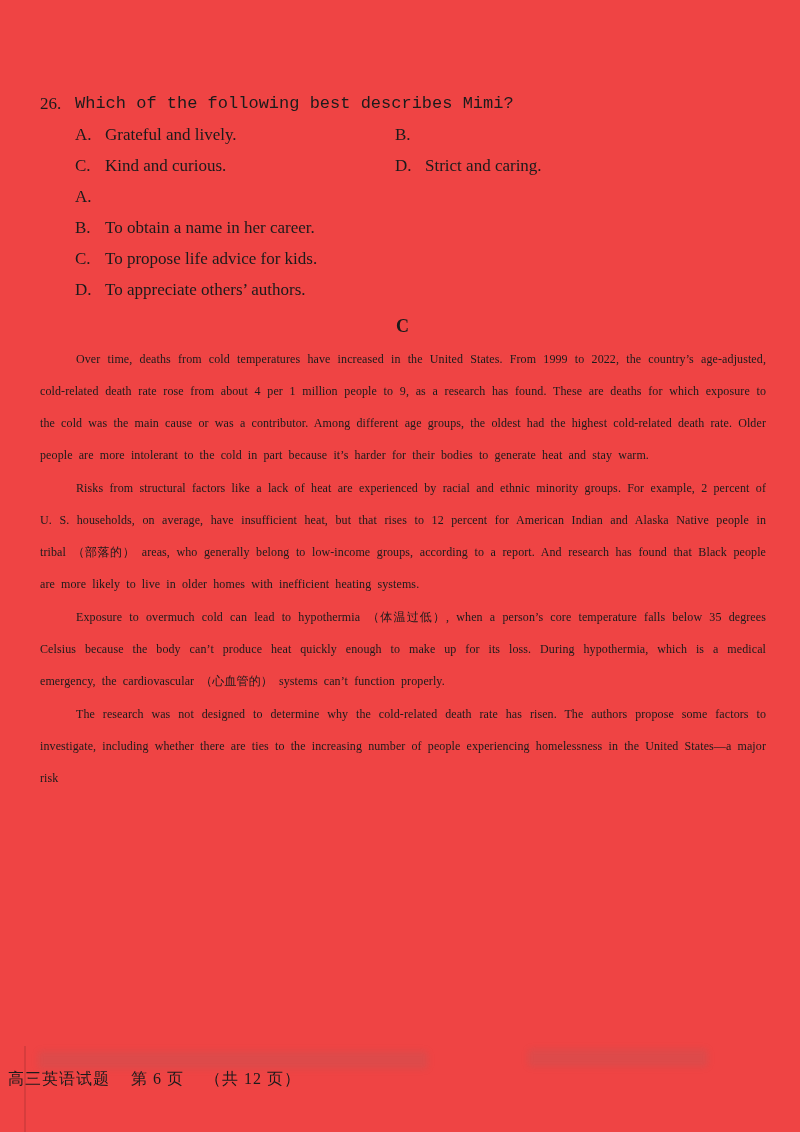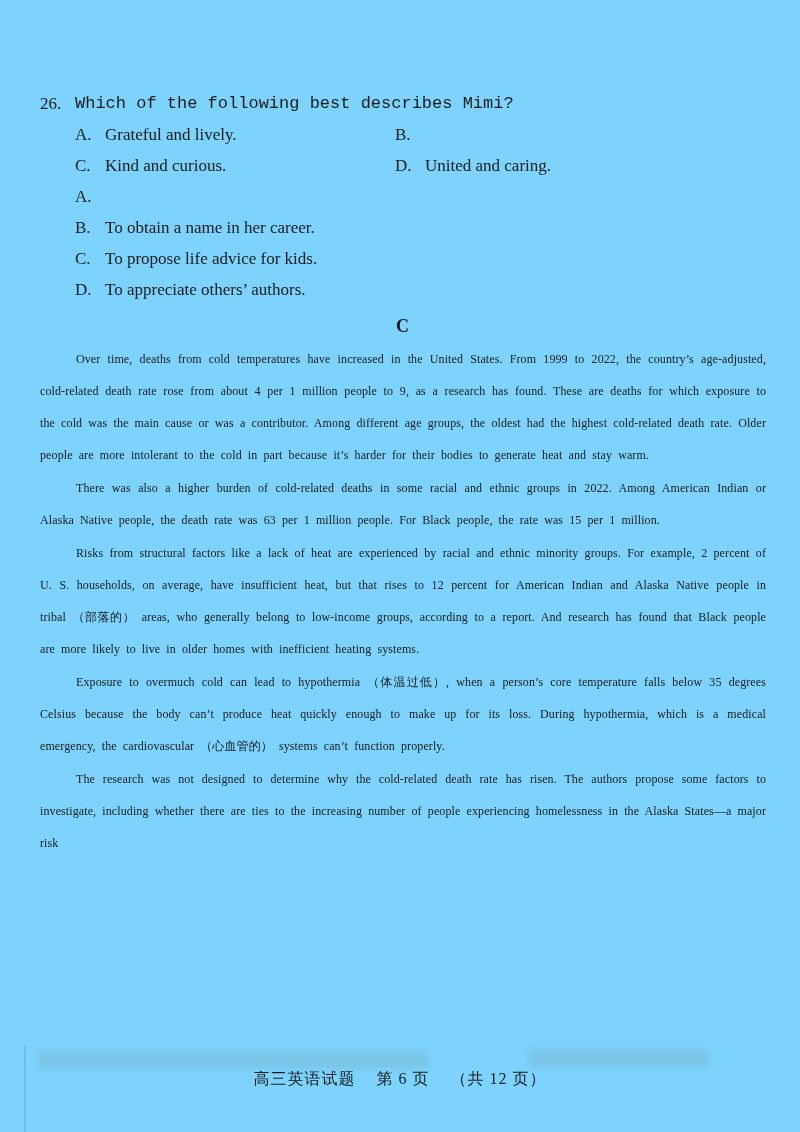--- a/index.html
+++ b/index.html
@@ -5,21 +5,21 @@
   * { margin: 0; padding: 0; box-sizing: border-box; }
   html, body { width: 800px; }
   body {
     font-family: "Liberation Serif", "DejaVu Serif", serif;
     background: #ffffff;
   }
   .page {
     position: relative;
     width: 800px;
     height: 1132px;
-    background: #7dd3fc;
+    background: #ef4444;
     color: #1b1b1b;
     overflow: hidden;
   }
   .content {
     position: absolute;
     left: 40px;
     top: 88px;
     width: 726px;
   }
   
@@ -51,21 +51,20 @@
     word-spacing: 3px;
     letter-spacing: 0.1px;
     margin-top: 1px;
   }
   
   .page-footer {
     position: absolute;
     left: 0;
     width: 800px;
     top: 1068px;
-    text-align: center;
     font-size: 16px;
     line-height: 22px;
     color: #1b1b1b;
     letter-spacing: 1px;
   }
   .page-footer span { margin: 0 8px; }
   
   .smudge {
     position: absolute;
     background: rgba(110, 110, 110, 0.14);
@@ -101,21 +100,21 @@
         </div>
         <div class="option">
           <span class="opt-label">B.</span>
         </div>
         <div class="option">
           <span class="opt-label">C.</span>
           <span class="opt-text">Kind and curious.</span>
         </div>
         <div class="option">
           <span class="opt-label">D.</span>
-          <span class="opt-text">United and caring.</span>
+          <span class="opt-text">Strict and caring.</span>
         </div>
       </div>
     </section>
 
     <section class="question">
       <div class="options">
         <div class="option">
           <span class="opt-label">A.</span>
         </div>
         <div class="option">
@@ -129,24 +128,23 @@
         <div class="option">
           <span class="opt-label">D.</span>
           <span class="opt-text">To appreciate others’ authors.</span>
         </div>
       </div>
     </section>
 
     <section class="passage">
       <h2 class="section-label">C</h2>
       <p class="para">Over time, deaths from cold temperatures have increased in the United States. From 1999 to 2022, the country’s age-adjusted, cold-related death rate rose from about 4 per 1 million people to 9, as a research has found. These are deaths for which exposure to the cold was the main cause or was a contributor. Among different age groups, the oldest had the highest cold-related death rate. Older people are more intolerant to the cold in part because it’s harder for their bodies to generate heat and stay warm.</p>
-      <p class="para">There was also a higher burden of cold-related deaths in some racial and ethnic groups in 2022. Among American Indian or Alaska Native people, the death rate was 63 per 1 million people. For Black people, the rate was 15 per 1 million.</p>
       <p class="para">Risks from structural factors like a lack of heat are experienced by racial and ethnic minority groups. For example, 2 percent of U. S. households, on average, have insufficient heat, but that rises to 12 percent for American Indian and Alaska Native people in tribal （部落的） areas, who generally belong to low-income groups, according to a report. And research has found that Black people are more likely to live in older homes with inefficient heating systems.</p>
       <p class="para">Exposure to overmuch cold can lead to hypothermia （体温过低）, when a person’s core temperature falls below 35 degrees Celsius because the body can’t produce heat quickly enough to make up for its loss. During hypothermia, which is a medical emergency, the cardiovascular （心血管的） systems can’t function properly.</p>
-      <p class="para">The research was not designed to determine why the cold-related death rate has risen. The authors propose some factors to investigate, including whether there are ties to the increasing number of people experiencing homelessness in the Alaska States—a major risk</p>
+      <p class="para">The research was not designed to determine why the cold-related death rate has risen. The authors propose some factors to investigate, including whether there are ties to the increasing number of people experiencing homelessness in the United States—a major risk</p>
     </section>
   </div>
 
   <div class="smudge smudge-left"></div>
   <div class="smudge smudge-right"></div>
   <div class="edge-mark"></div>
 
   <footer class="page-footer">
     <span>高三英语试题</span>
     <span>第 6 页</span>

